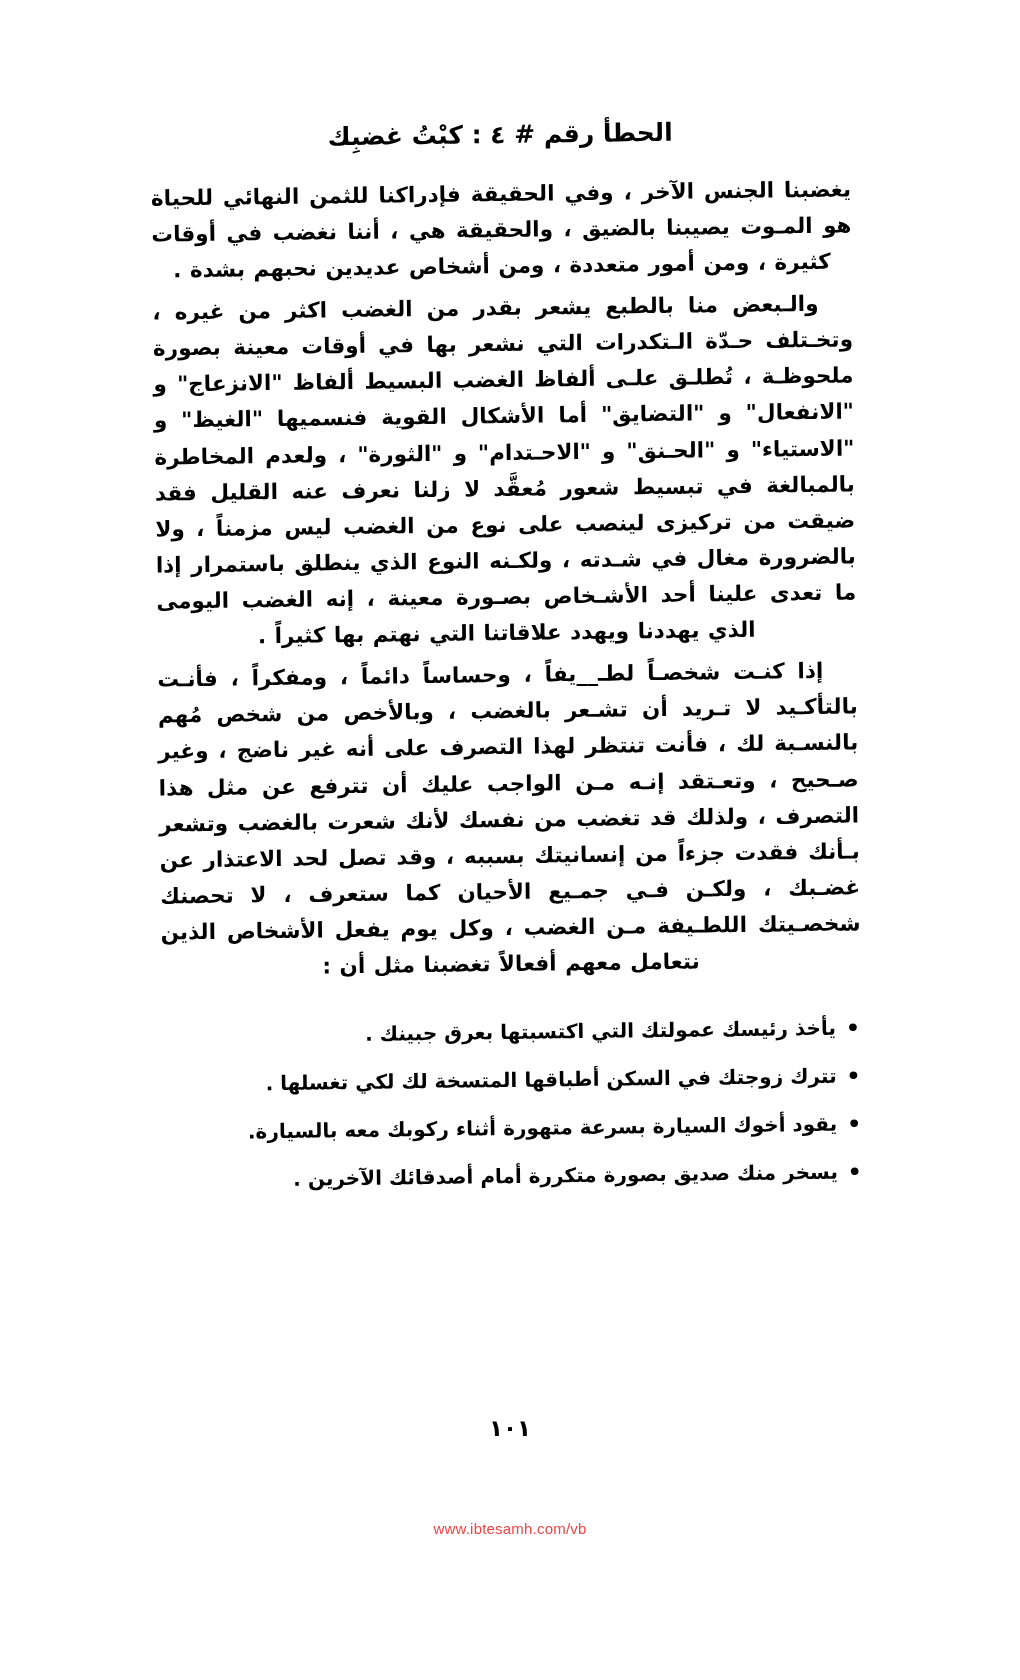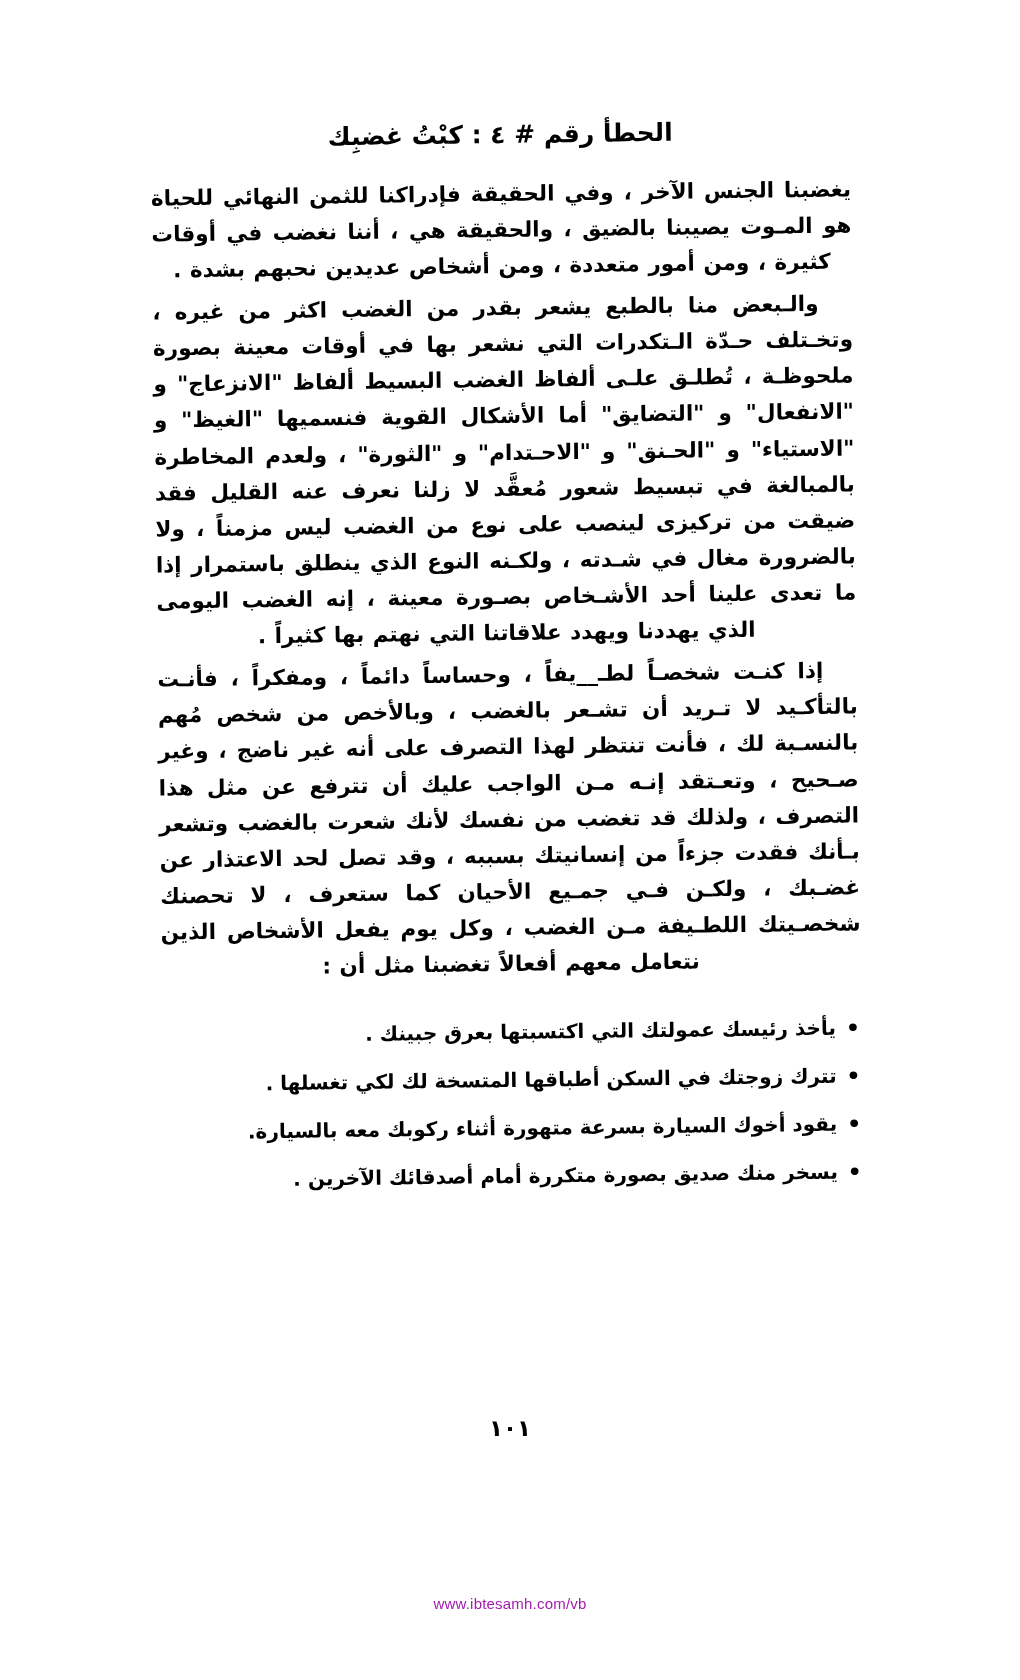--- a/index.html
+++ b/index.html
@@ -93,26 +93,26 @@
     width: 1020px;
     text-align: center;
     font-size: 23px;
     font-weight: 700;
     letter-spacing: 2px;
     direction: rtl;
   }
 
   .watermark {
     position: absolute;
-    top: 1595px;
+    top: 1520px;
     left: 0;
     width: 1020px;
     text-align: center;
     font-size: 15px;
-    color: #a21caf;
+    color: #ef4444;
     direction: ltr;
     font-family: "Liberation Sans", sans-serif;
     letter-spacing: 0.2px;
   }
 </style>
 </head>
 <body>
 
 <div class="page">
 

